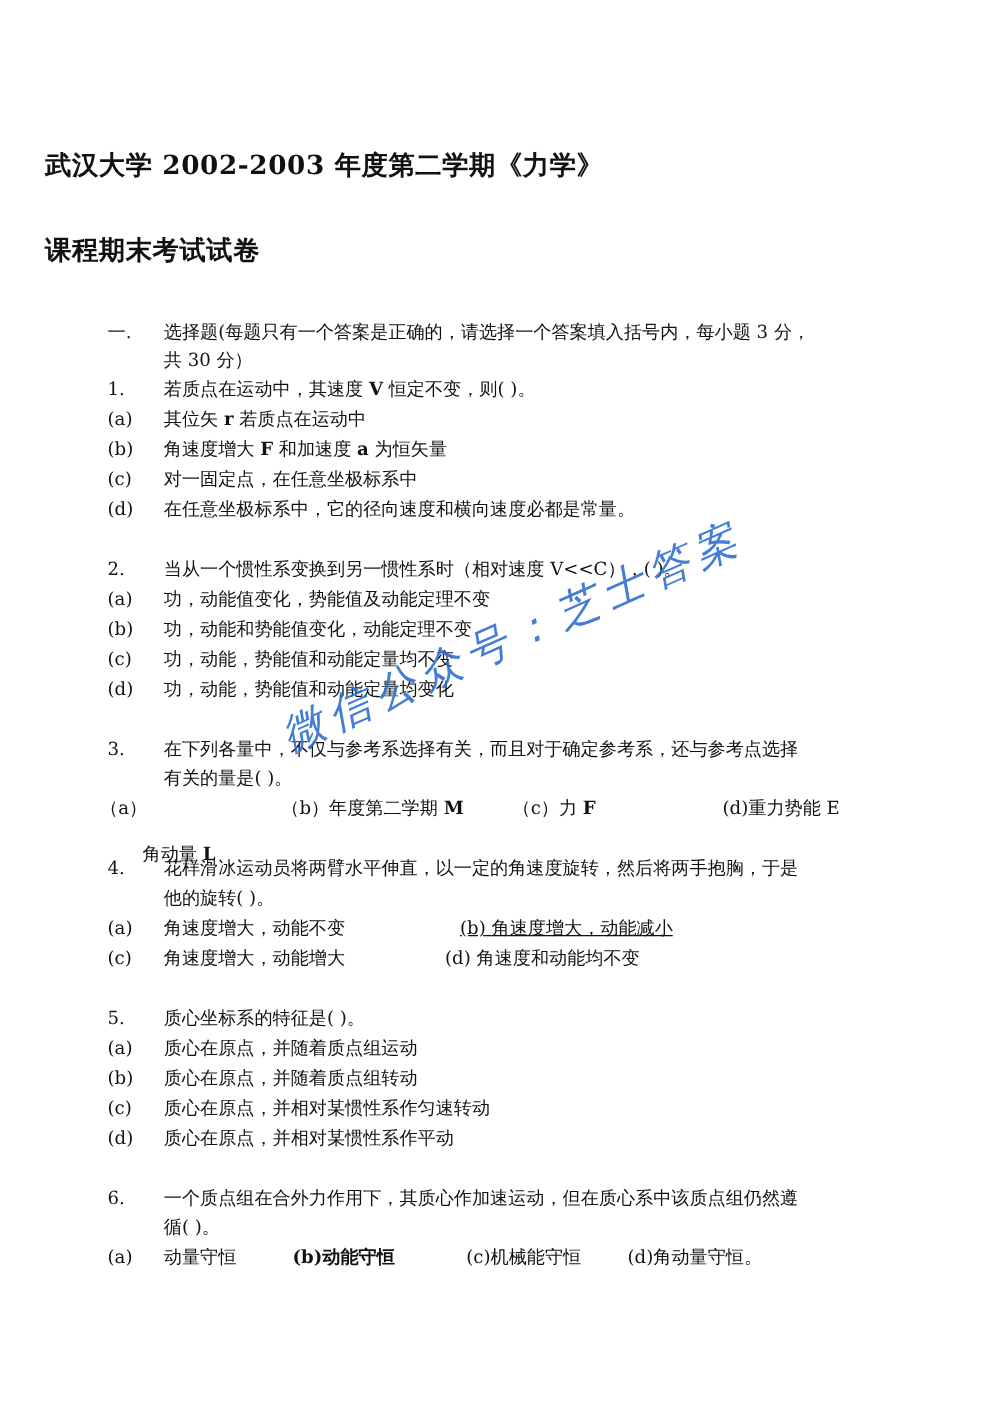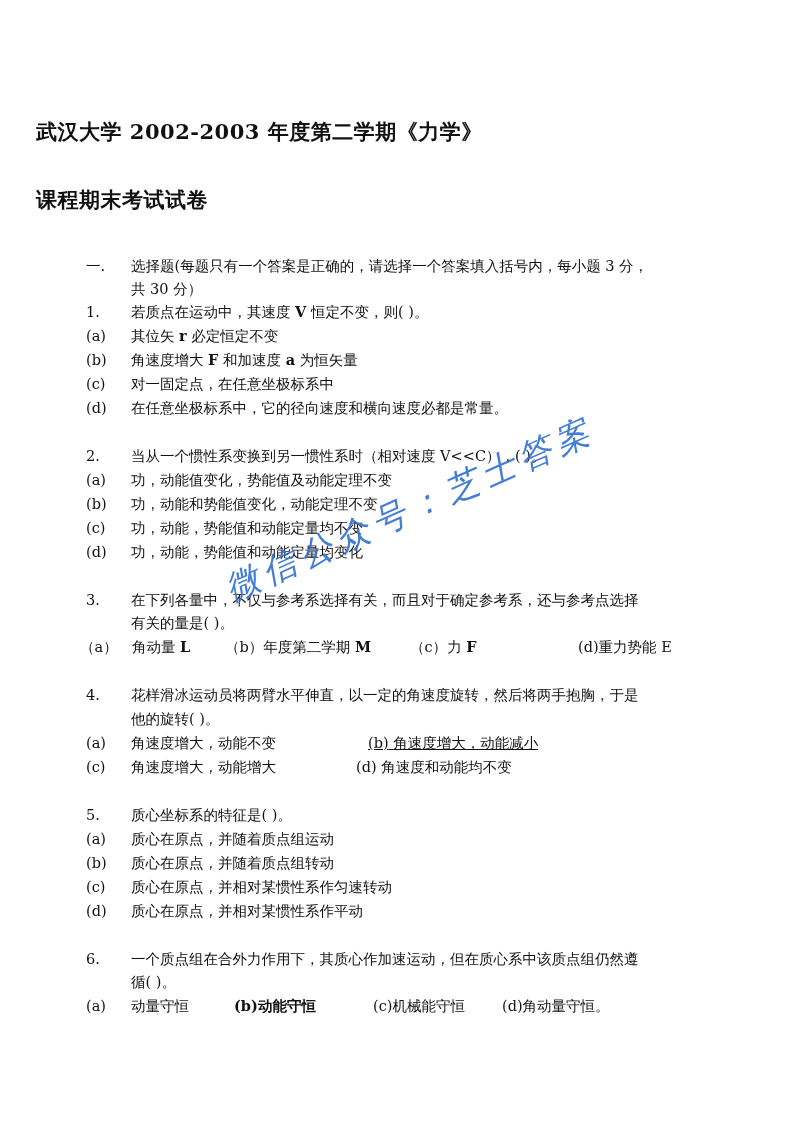--- a/index.html
+++ b/index.html
@@ -47,21 +47,21 @@
   <div class="line" style="top:279px;">
     <span class="txt">共 30 分）</span>
   </div>
 
   <div class="line" style="top:302px;">
     <span class="num">1.</span>
     <span class="txt"><span>若质点在运动中，其速度 </span><b>V</b><span> 恒定不变，则(          )。</span></span>
   </div>
   <div class="line" style="top:326px;">
     <span class="num">(a)</span>
-    <span class="txt"><span>其位矢 </span><b>r</b><span> 必定恒定不变</span></span>
+    <span class="txt"><span>其位矢 </span><b>r</b><span> 若质点在运动中</span></span>
   </div>
   <div class="line" style="top:350px;">
     <span class="num">(b)</span>
     <span class="txt"><span>角速度增大 </span><b>F</b><span> 和加速度 </span><b>a</b><span> 为恒矢量</span></span>
   </div>
   <div class="line" style="top:374px;">
     <span class="num">(c)</span>
     <span class="txt">对一固定点，在任意坐极标系中</span>
   </div>
   <div class="line" style="top:398px;">
@@ -92,21 +92,21 @@
 
   <div class="line" style="top:590px;">
     <span class="num">3.</span>
     <span class="txt">在下列各量中，不仅与参考系选择有关，而且对于确定参考系，还与参考点选择</span>
   </div>
   <div class="line" style="top:613px;">
     <span class="txt">有关的量是(          )。</span>
   </div>
   <div class="line" style="top:637px; left:80px; width:620px; height:20px;">
     <span class="col" style="left:0;">（a）</span>
-    <span class="col" style="left:52px;"><span>角动量 </span><b>L</b></span>
+    <span class="col" style="left:34px;margin-top:37px;"><span>角动量 </span><b>L</b></span>
     <span class="col" style="left:145px;"><span>（b）</span><span>年度第二学期 </span><b>M</b></span>
     <span class="col" style="left:330px;"><span>（c）</span><span>力 </span><b>F</b></span>
     <span class="col" style="left:458px;margin-left:40px;"><span>(d)</span><span>重力势能 E</span></span>
   </div>
 
   <div class="line" style="top:685px;">
     <span class="num">4.</span>
     <span class="txt">花样滑冰运动员将两臂水平伸直，以一定的角速度旋转，然后将两手抱胸，于是</span>
   </div>
   <div class="line" style="top:709px;">

